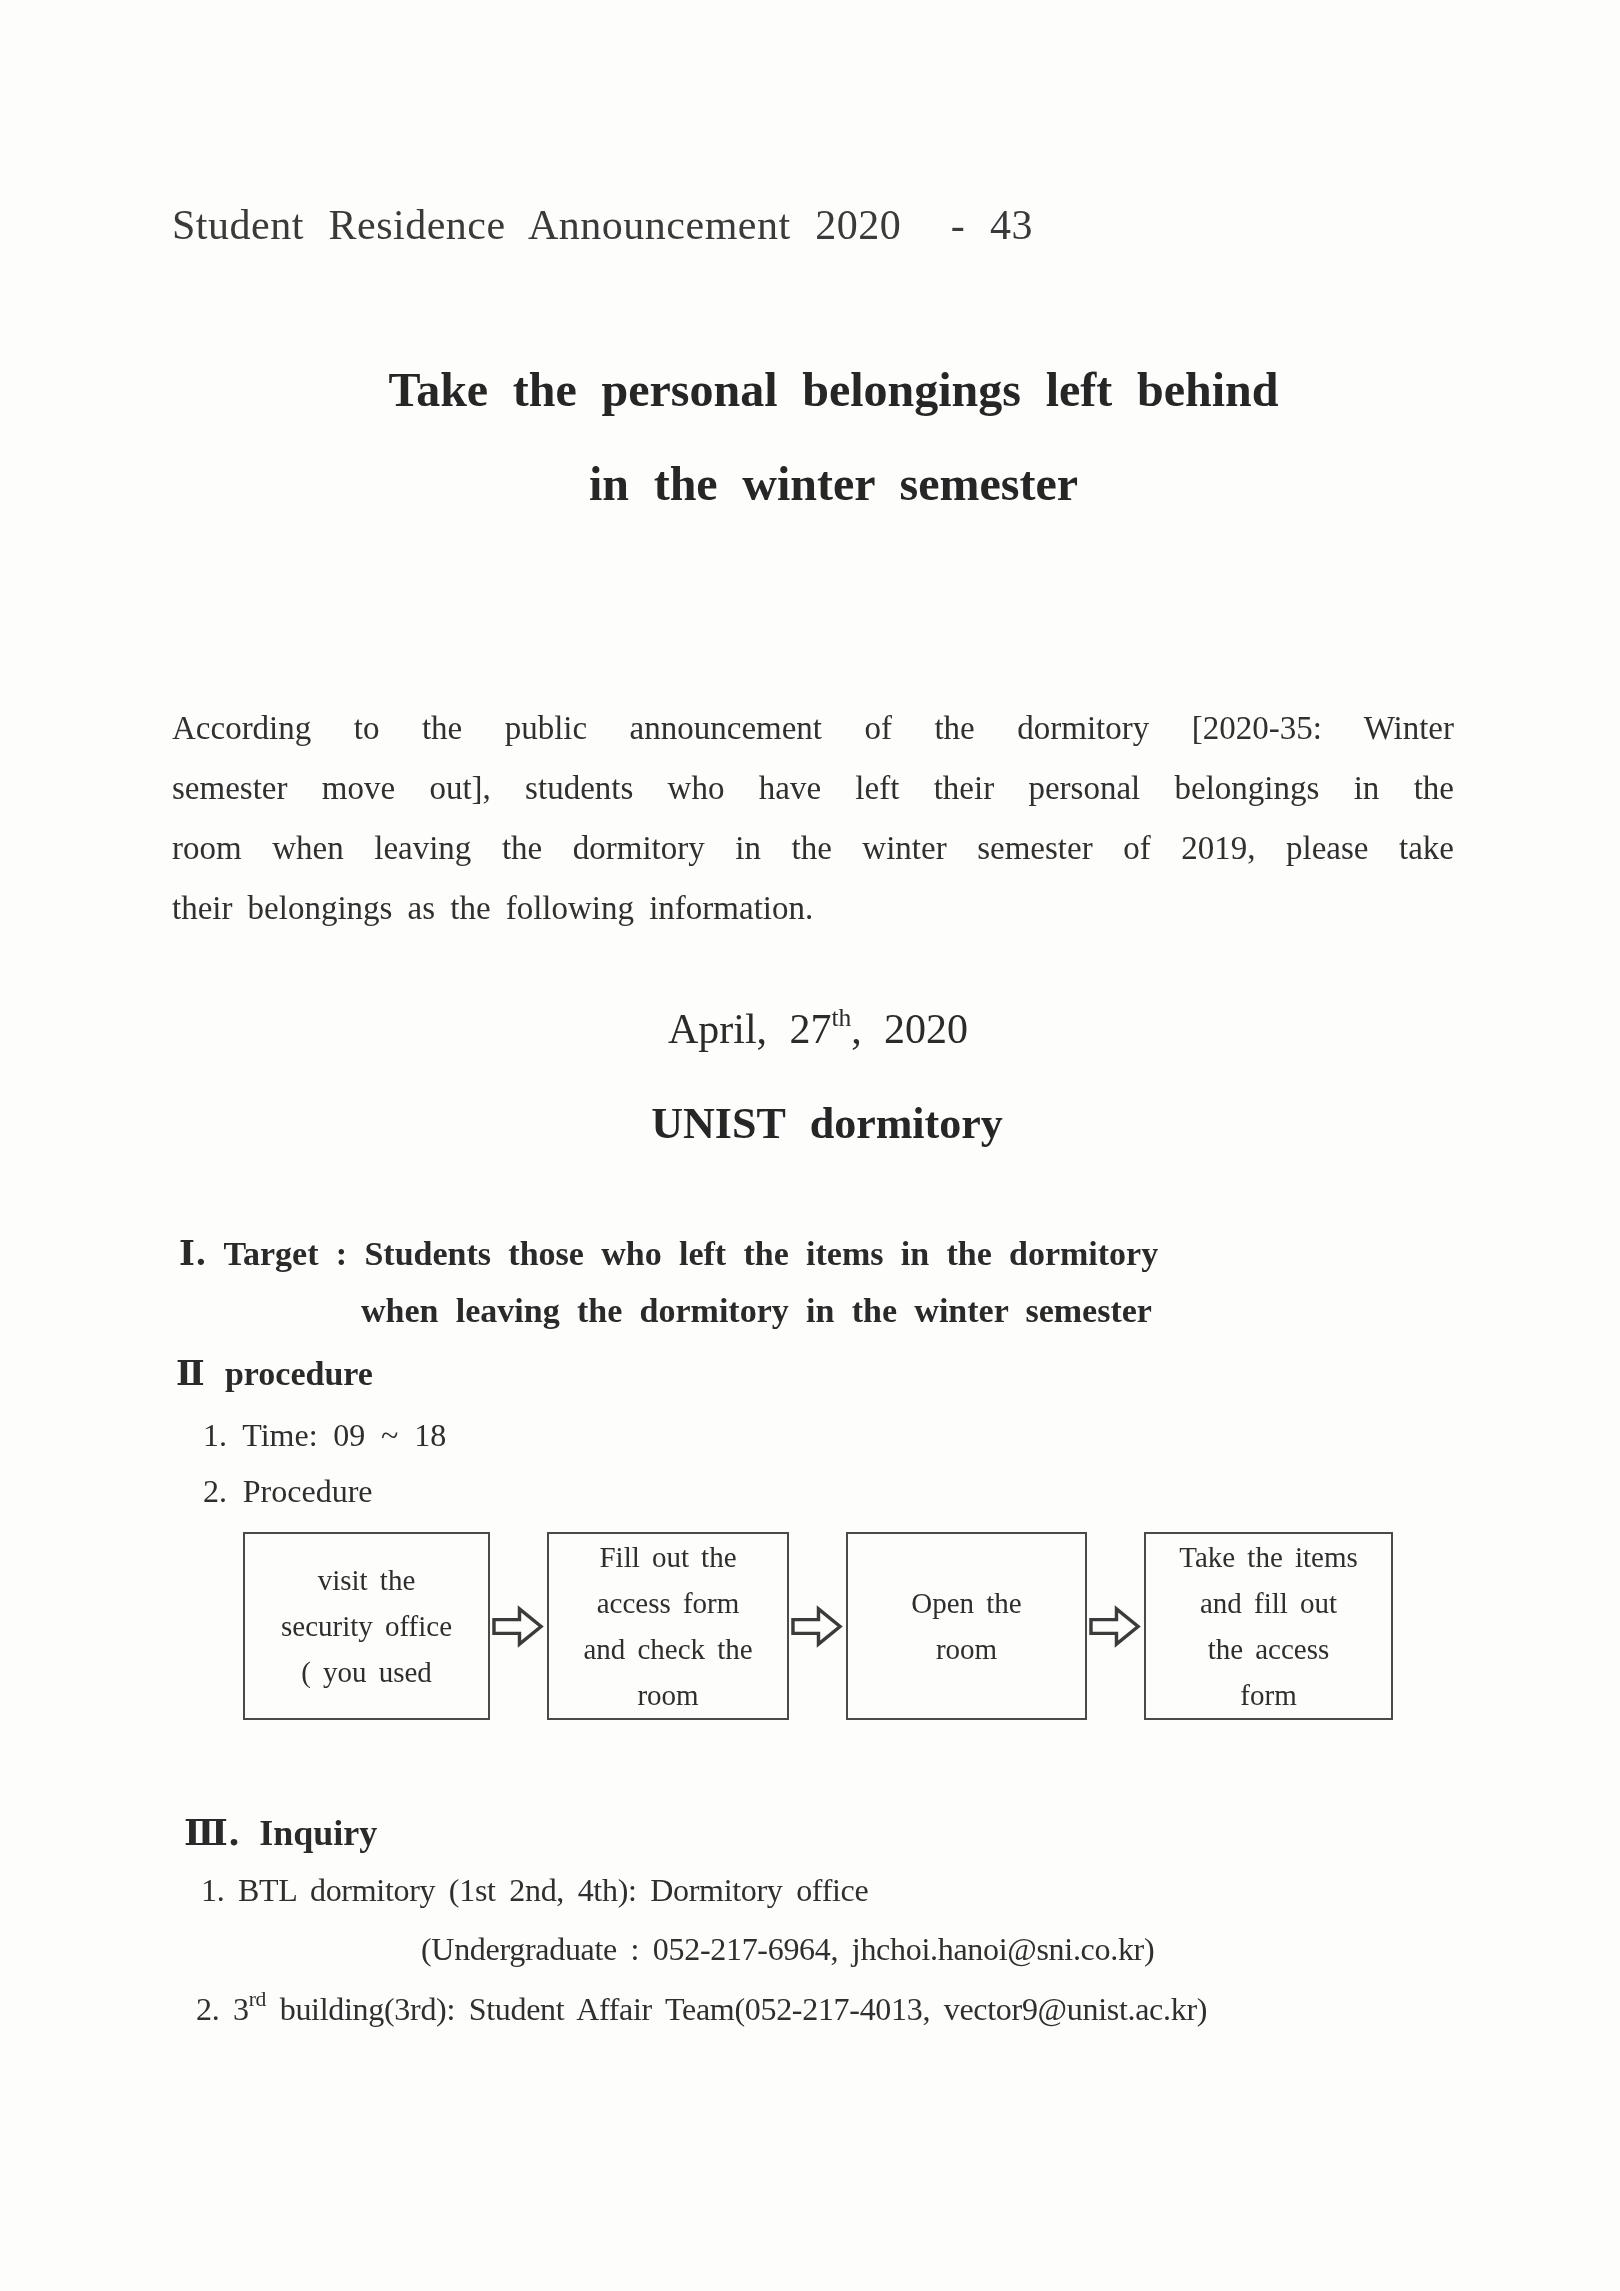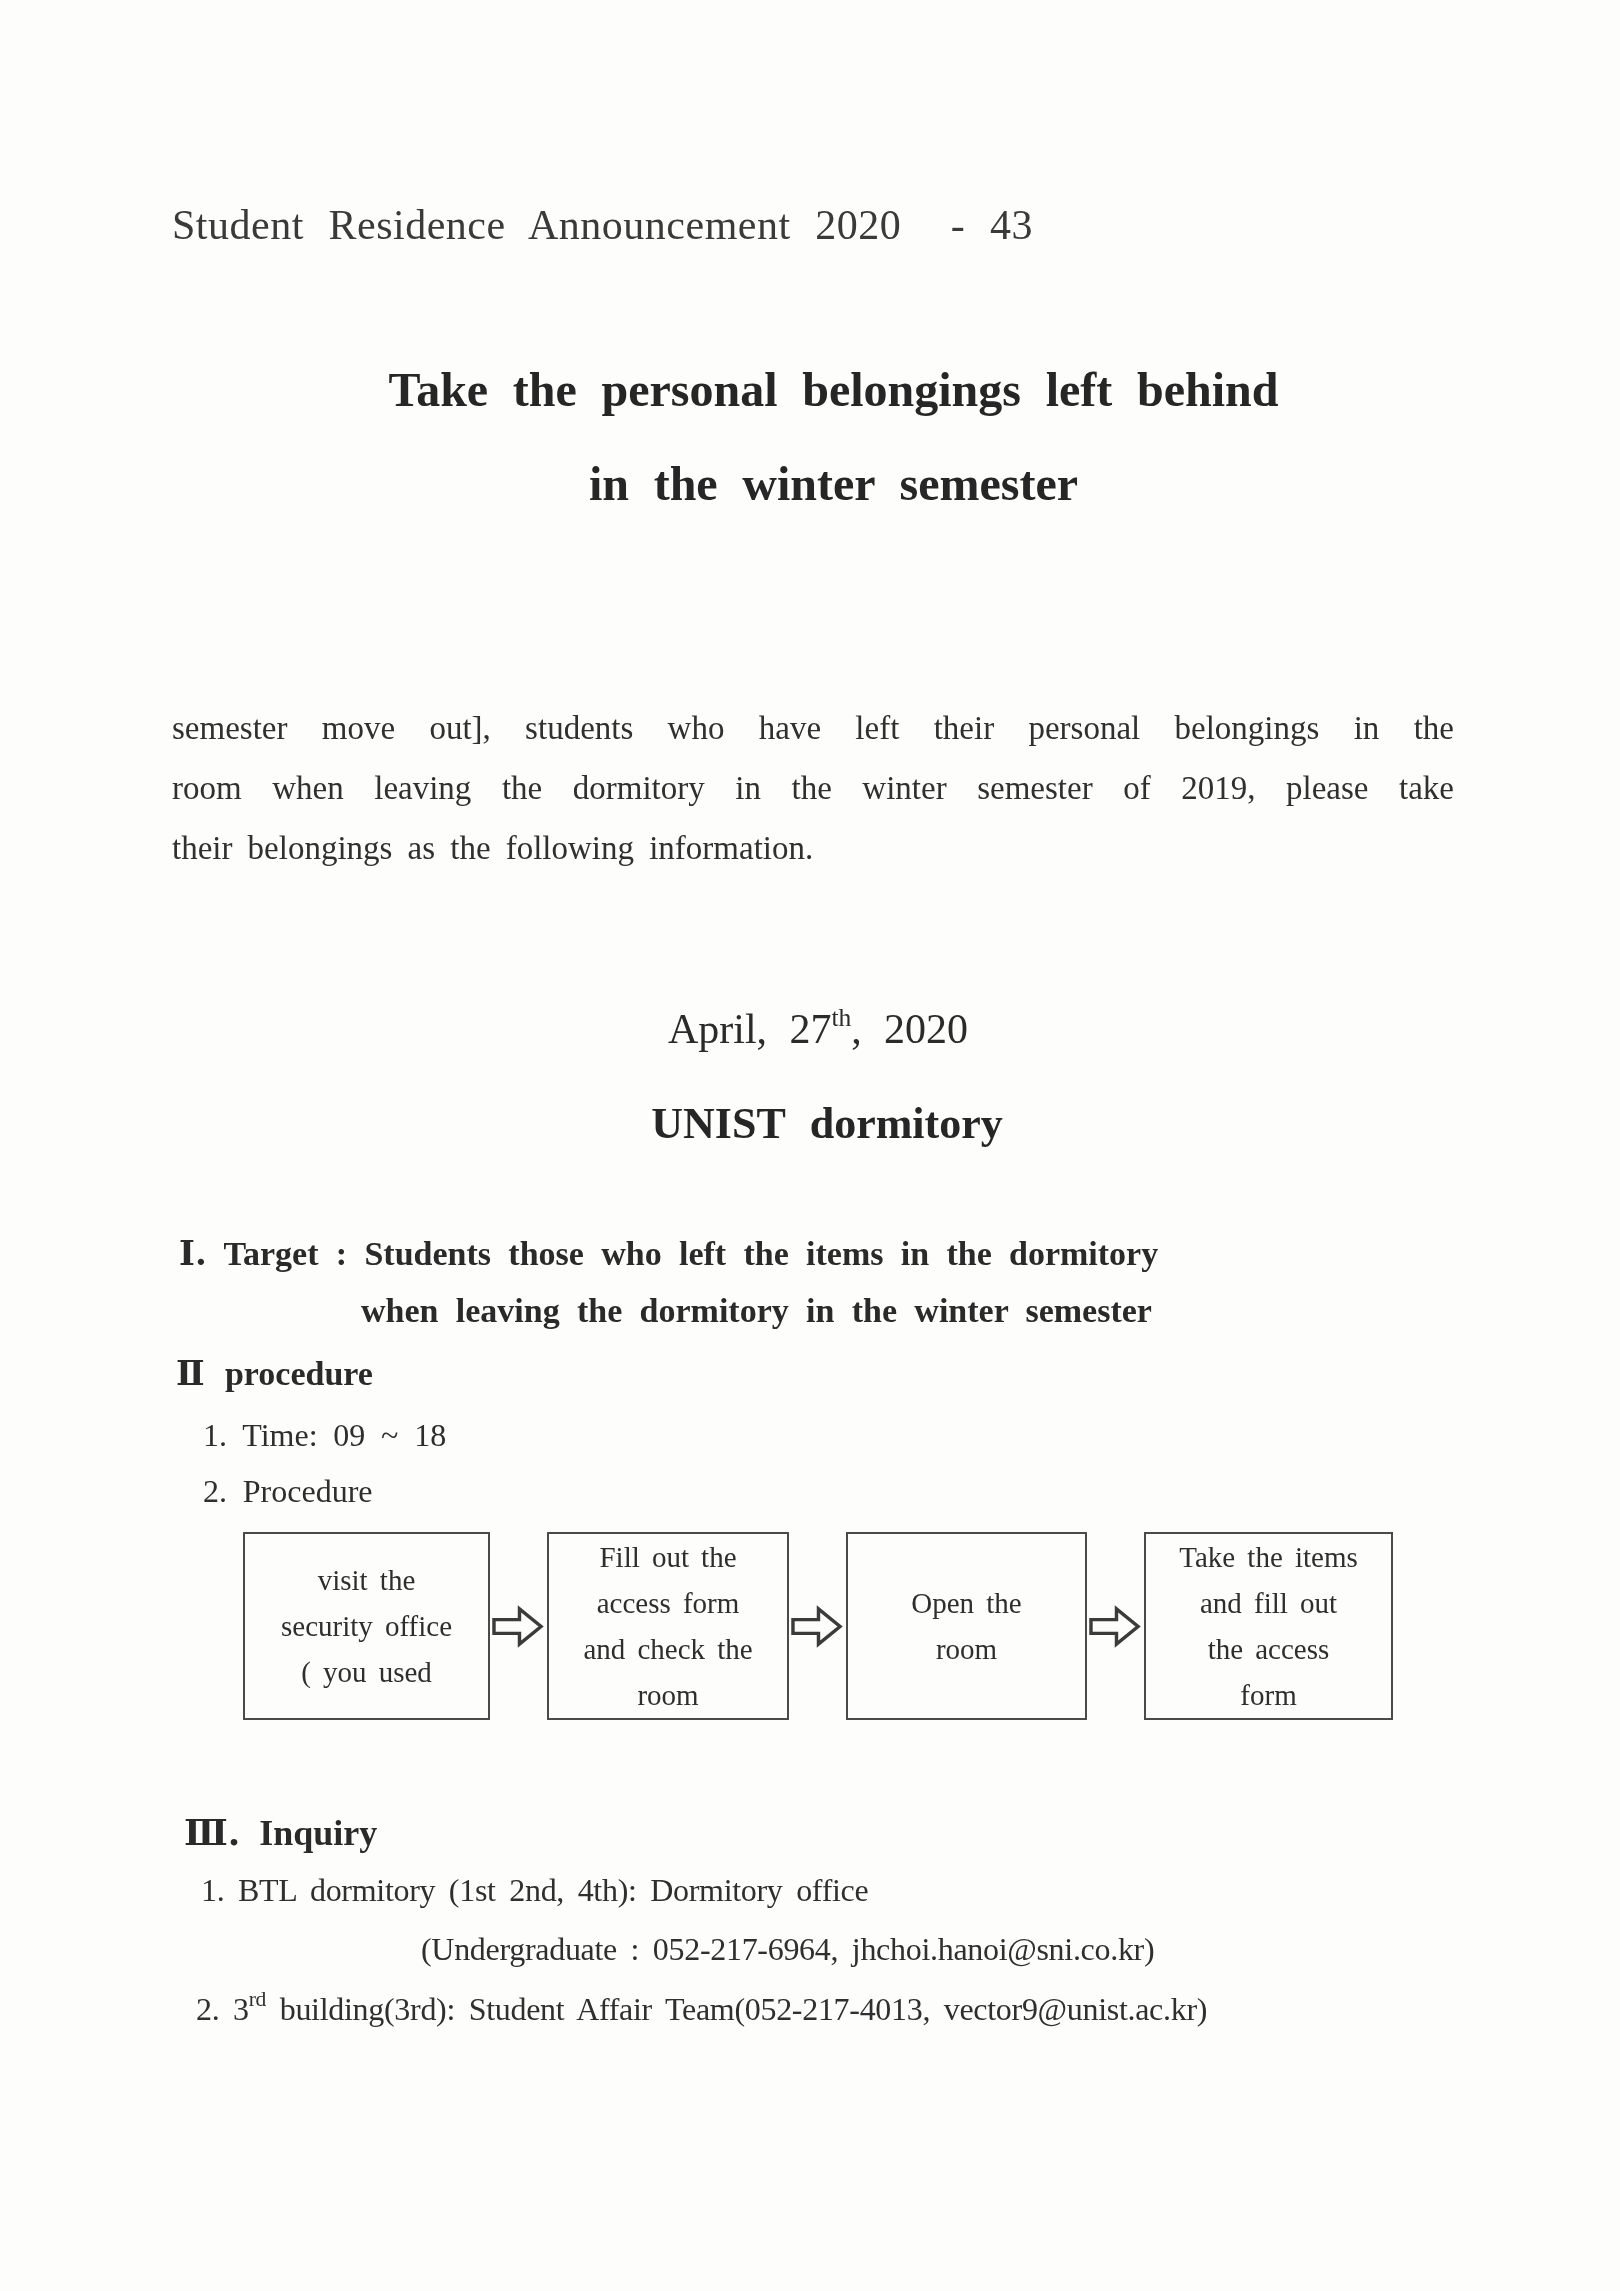--- a/index.html
+++ b/index.html
@@ -70,20 +70,21 @@
 <div class="page">
 
   <div class="abs doc-number">Student Residence Announcement 2020  - 43</div>
 
   <div class="abs title-block">
     <div>Take the personal belongings left behind</div>
     <div>in the winter semester</div>
   </div>
 
   <div class="abs intro">
+    <div class="jline">According to the public announcement of the dormitory [2020-35: Winter</div>
     <div class="jline">semester move out], students who have left their personal belongings in the</div>
     <div class="jline">room when leaving the dormitory in the winter semester of 2019, please take</div>
     <div class="lline">their belongings as the following information.</div>
   </div>
 
   <div class="abs dateline"><span>April, 27</span><span class="sup">th</span><span>, 2020</span></div>
 
   <div class="abs signature">UNIST dormitory</div>
 
   <div class="abs sec target-line1"><span class="roman">Ⅰ.</span><span> Target : Students those who left the items in the dormitory</span></div>

